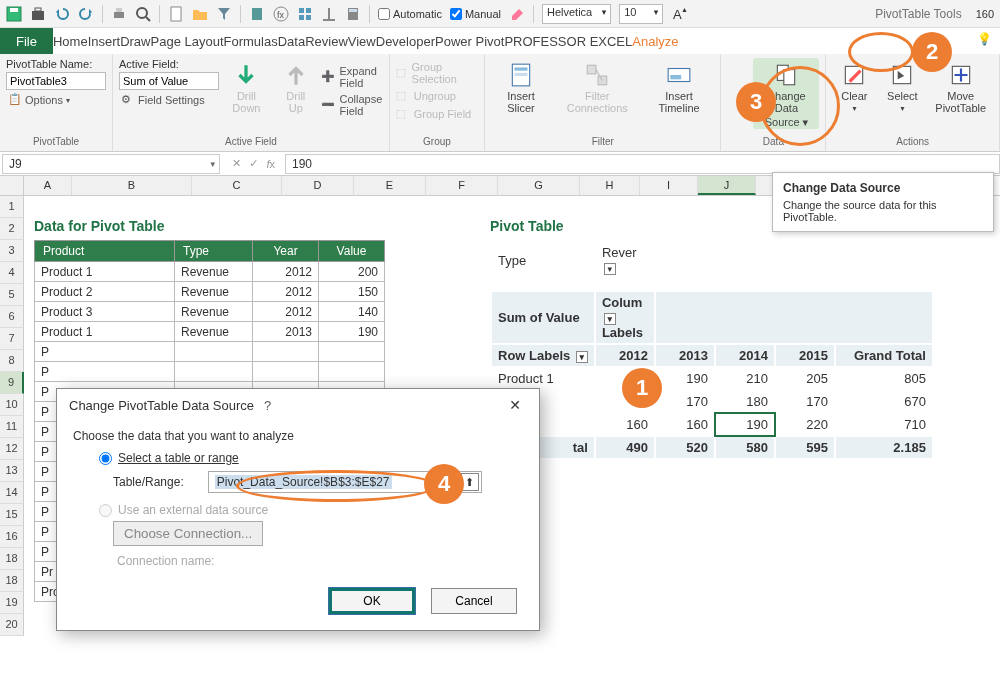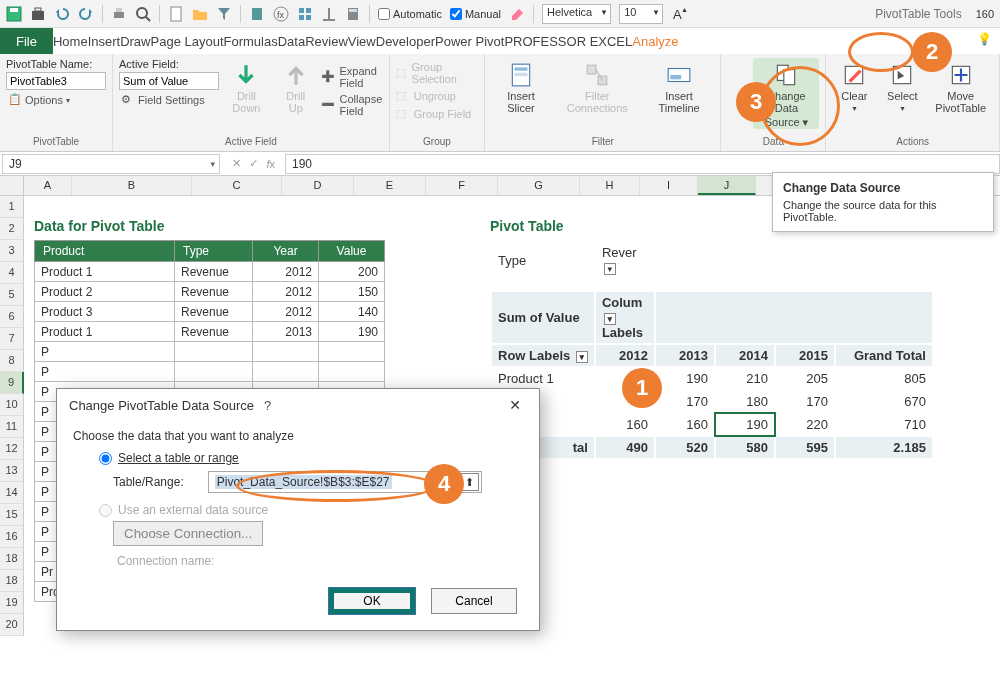--- a/index.html
+++ b/index.html
@@ -101,21 +101,21 @@
   .dialog-body .opt input[type=radio]{ width:13px; height:13px;}
   .dialog-body .opt.disabled { color: #aaa; }
   .dialog-body .range-row { display: flex; align-items: center; gap: 24px; margin: 6px 0 10px 40px; }
   .dialog-body .range-input { border: 1px solid #aaa; padding: 2px 6px; width: 274px; height: 22px; font-size: 12px; display:flex; align-items:center; position:relative;}
   .dialog-body .range-input .sel { background: #cde; padding: 0 2px;}
   .dialog-body .range-input .picker { position: absolute; right: 2px; top: 1px; width: 18px; height: 18px; border: 1px solid #888; text-align:center; font-size:11px; line-height:16px;}
   .dialog-body .conn-btn { border: 1px solid #aaa; background: #eee; padding: 4px 10px; color: #888; margin-left: 40px; }
   .dialog-body .conn-name { margin: 8px 0 6px 44px; color: #aaa; }
   .dialog-btns { display: flex; justify-content: flex-end; gap: 16px; padding: 0 22px 16px; }
   .dialog-btns button { width: 86px; height: 26px; border: 1px solid #888; background: #f4f4f4; font-size: 12px;}
-  .dialog-btns button.primary { border: 5px solid #0f766e; outline: 1px solid #3a6ea5;}
+  .dialog-btns button.primary { border: 3px solid #0f766e; outline: 1px solid #3a6ea5;}
   
   svg.icon { width: 100%; height: 100%; }
 </style>
 </head>
 <body>
 
 <div class="qat">
   <span class="qat-icon"><svg class="icon" viewBox="0 0 16 16">
         <rect x="1" y="1" width="14" height="14" fill="#3b7" stroke="#285"></rect>
         <rect x="4" y="2" width="8" height="4" fill="#fff"></rect>

